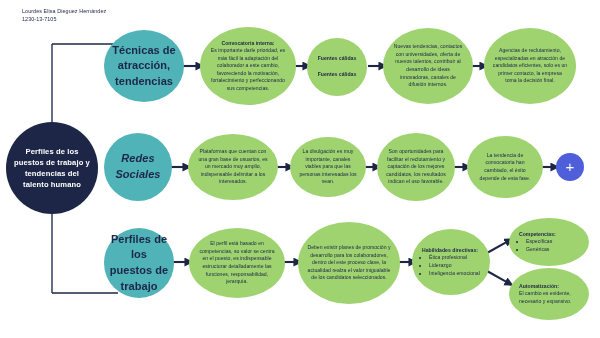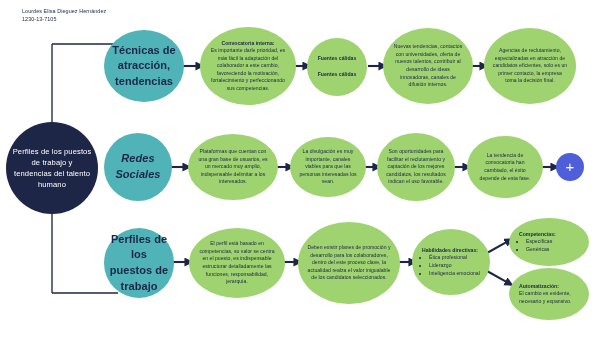--- a/index.html
+++ b/index.html
@@ -46,21 +46,21 @@
     display: flex;
     align-items: center;
     justify-content: center;
     text-align: center;
     border-radius: 50%;
   }
 
   .node-hub {
     background: #1d2646;
     color: #ffffff;
-    font-weight: normal;
+    font-weight: bold;
     font-size: 7.6px;
     line-height: 1.45;
     letter-spacing: .1px;
     padding: 6px;
   }
 
   .node-branch {
     background: #4fb3b8;
     color: #1d2646;
     font-weight: bold;

